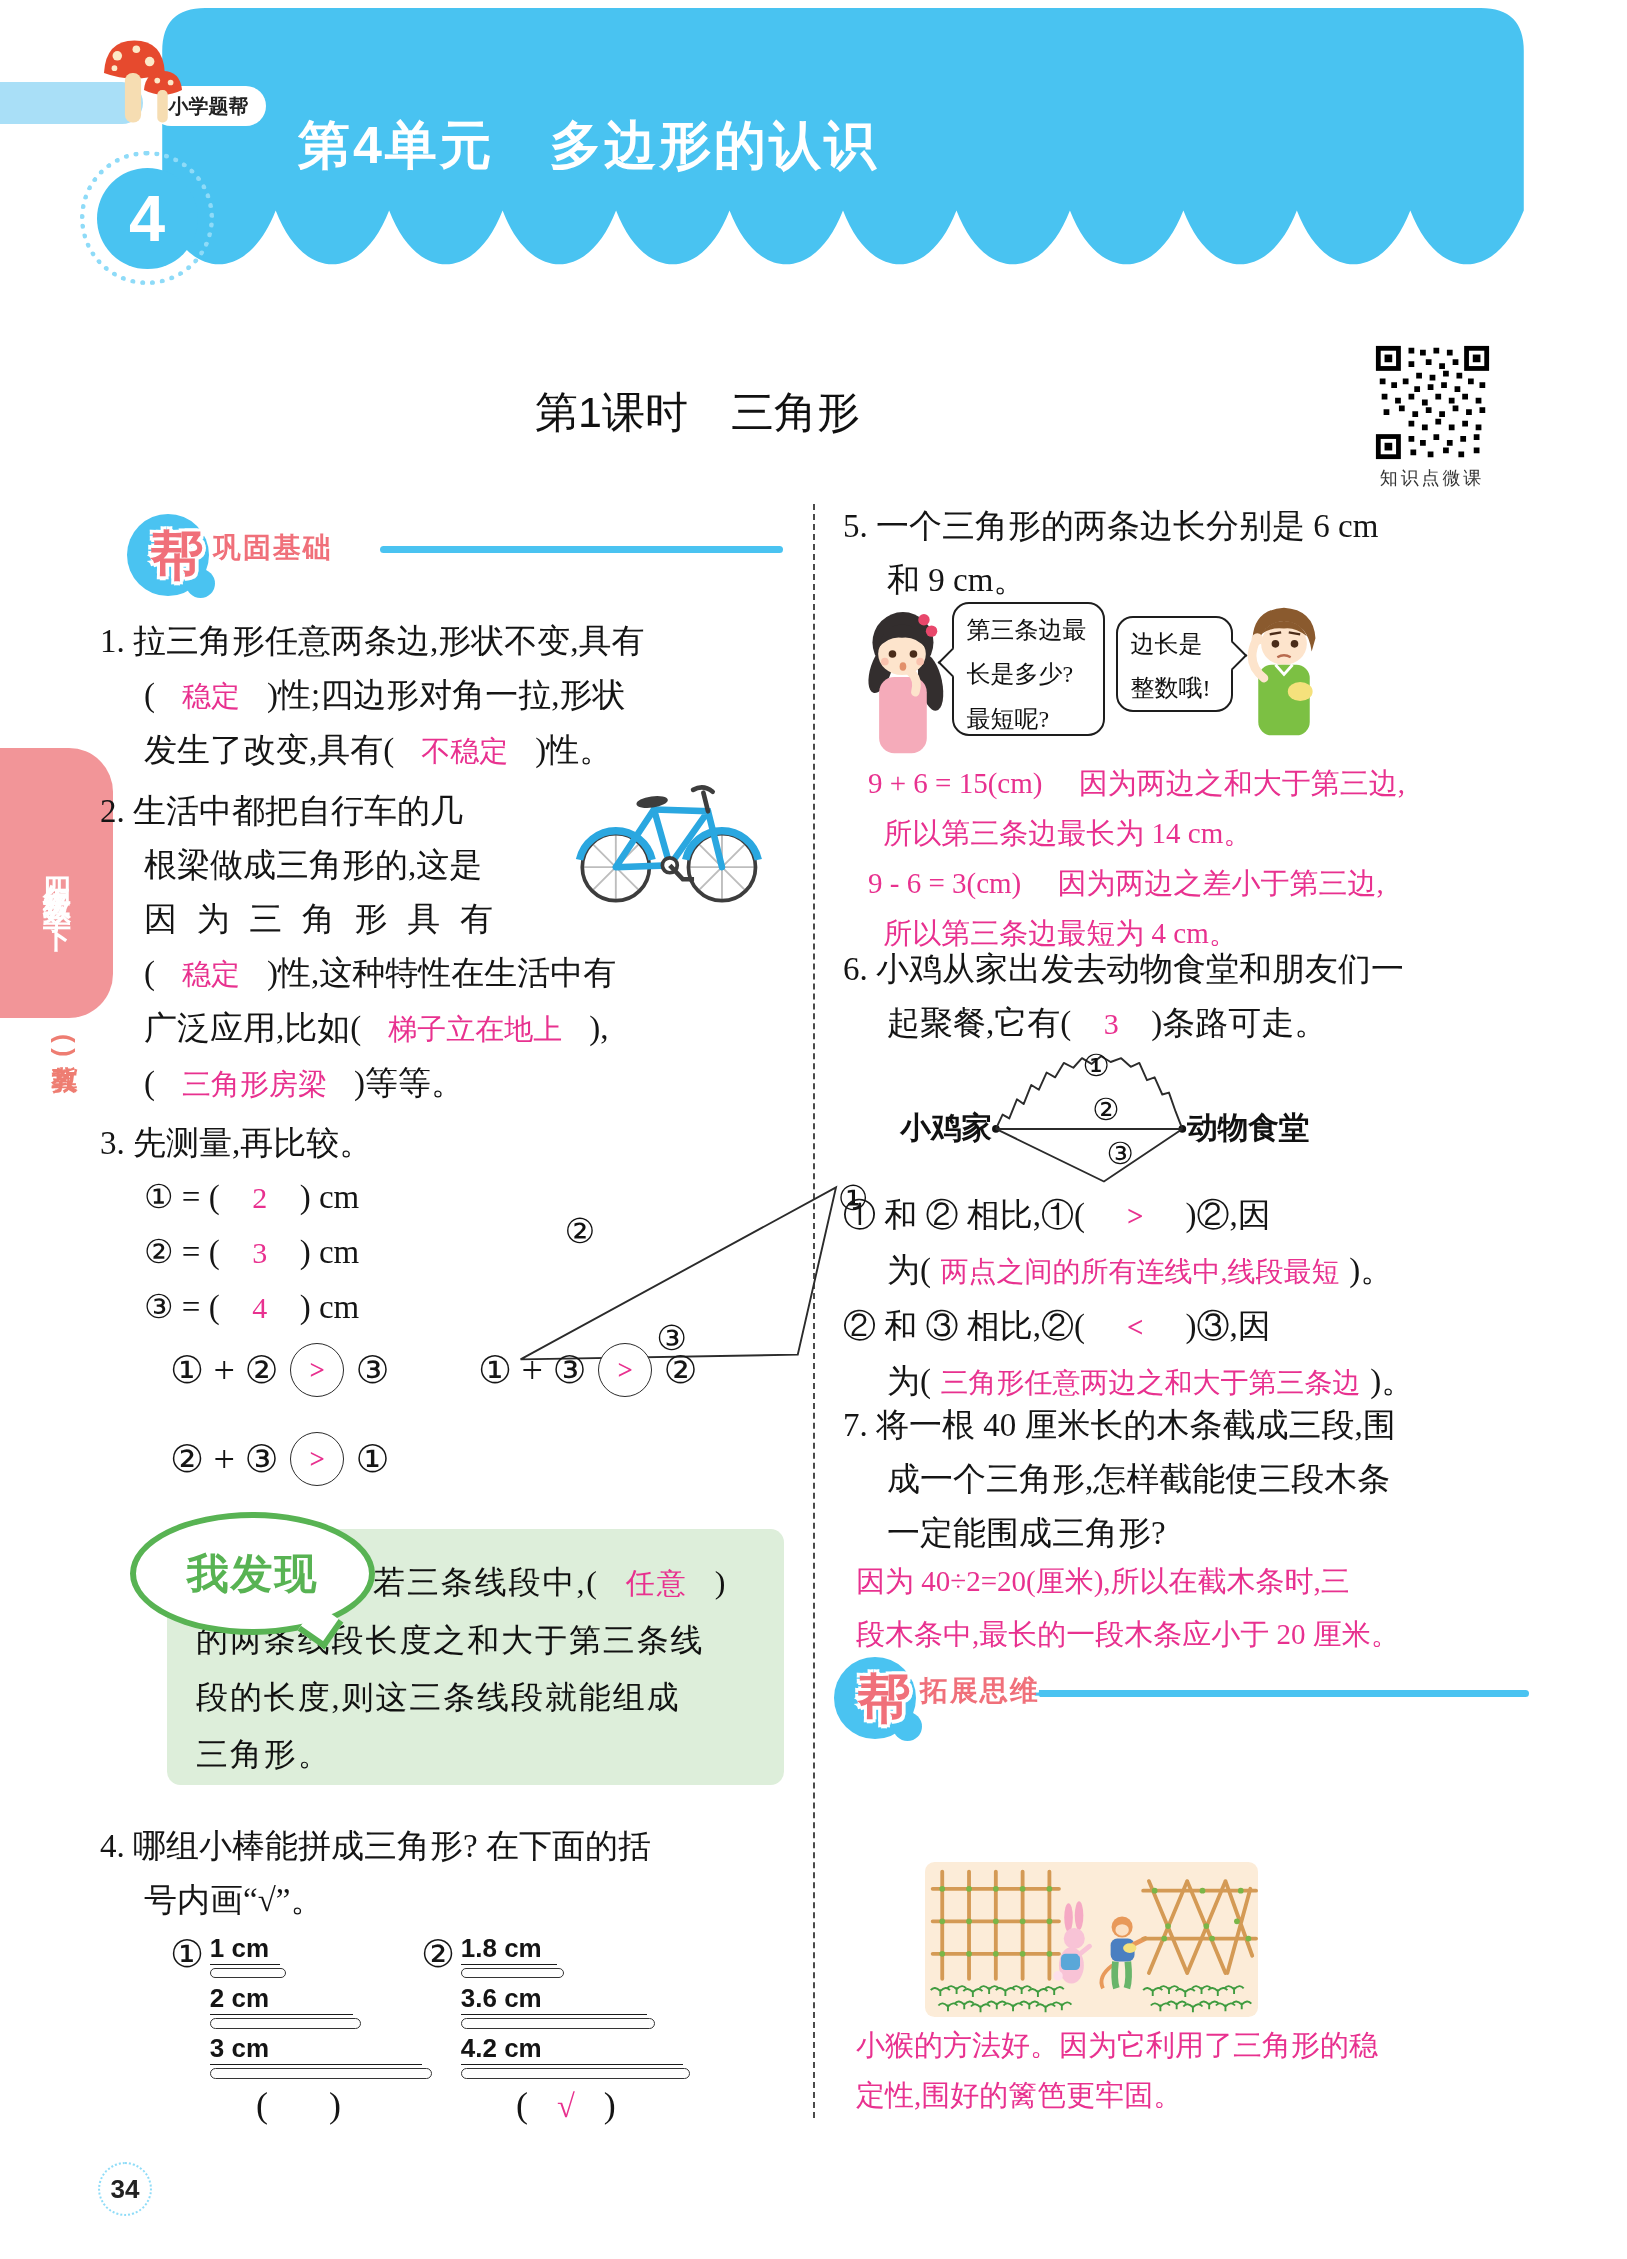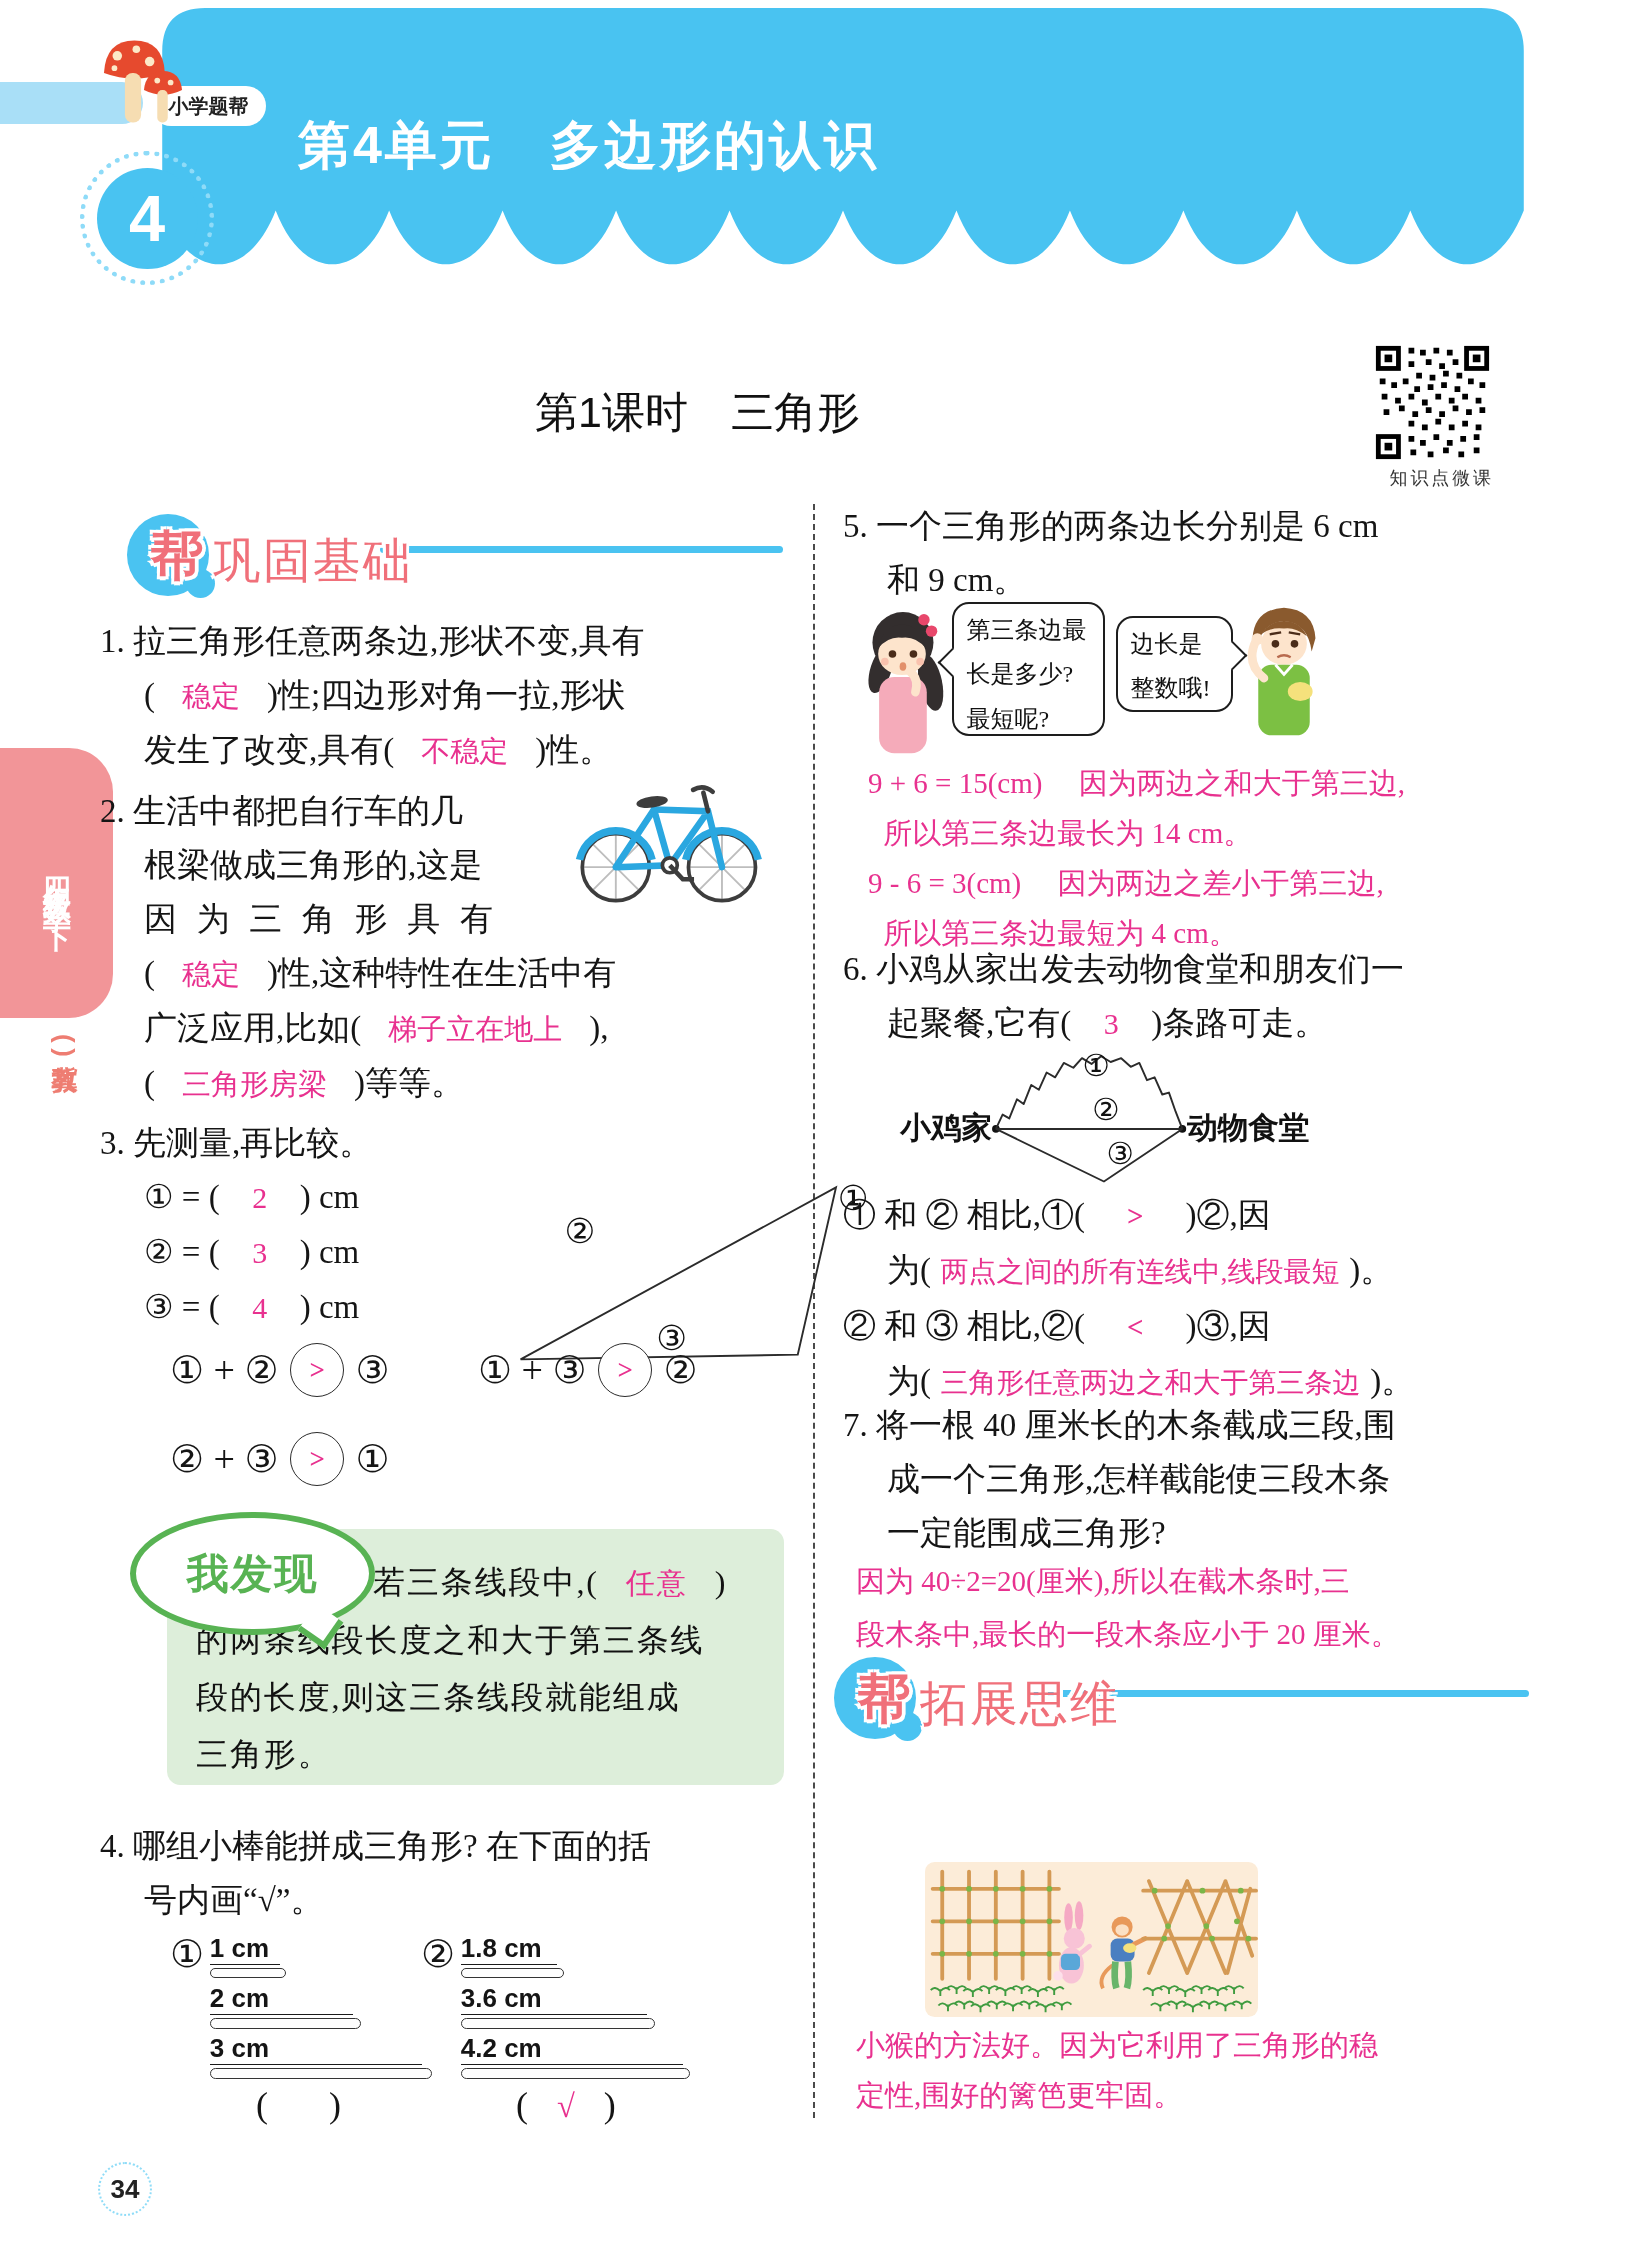--- a/index.html
+++ b/index.html
@@ -16,34 +16,34 @@
   .pl{font-size:29px;line-height:50px;color:#e8318f;white-space:nowrap}
   .strip{left:0;top:82px;width:143px;height:42px;background:#a9dff7;border-radius:0 21px 21px 0;z-index:2}
   .logopill{left:151px;top:86px;width:115px;height:40px;background:#fff;border-radius:20px;z-index:3;
             display:flex;align-items:center;justify-content:center;font-weight:bold;font-size:20px;color:#222}
   .unitring{left:80px;top:151px;width:124px;height:124px;border:5.7px dotted #8edbf8;border-radius:50%;
             display:flex;align-items:center;justify-content:center;z-index:3;background:transparent}
   .unitcirc{width:101px;height:101px;background:#49c3f1;border-radius:50%;color:#fff;font-weight:bold;
             font-size:65px;display:flex;align-items:center;justify-content:center}
   .unittitle{left:298px;top:111px;font-size:52px;font-weight:bold;color:#fff;letter-spacing:2.9px;z-index:3;white-space:nowrap}
   .lesson{left:535px;top:384px;width:315px;text-align:center;font-size:43px;font-weight:normal;color:#111;white-space:nowrap}
-  .qrlabel{left:1370px;top:466px;width:124px;text-align:right;font-size:18px;letter-spacing:2.9px;color:#333}
+  .qrlabel{left:1370px;top:466px;width:124px;text-align:center;font-size:18px;letter-spacing:2.9px;color:#333}
   .divider{left:813px;top:504px;height:1614px;width:0;border-left:2.9px dashed #4a4a4a}
   .sidetab{left:0;top:748px;width:113px;height:270px;background:#f29598;border-radius:0 44px 44px 0;
            display:flex;align-items:center;justify-content:center}
   .sidetab span{writing-mode:vertical-rl;color:#fff;font-weight:bold;font-size:28px;letter-spacing:6.7px;
                 font-family:"Liberation Sans","DejaVu Sans",sans-serif}
   .edition{left:48px;top:1034px;writing-mode:vertical-rl;color:#ee7d72;font-weight:bold;font-size:26px;
            letter-spacing:1.9px;font-family:"Liberation Sans","DejaVu Sans",sans-serif}
   .badge{height:88px;z-index:2}
   .blob{position:absolute;left:0;top:0;width:82px;height:82px;background:#4ac3f1;border-radius:50%}
   .blob2{position:absolute;left:59px;top:55px;width:29px;height:29px;background:#4ac3f1;border-radius:50%}
   .bang{position:absolute;left:23px;top:5.7px;font-size:54px;font-weight:bold;color:#f0707a;
         text-shadow:-2.9px -2.9px 0 #fff,2.9px -2.9px 0 #fff,-2.9px 2.9px 0 #fff,2.9px 2.9px 0 #fff,0 3.8px 0 #fff,3.8px 0 0 #fff}
-  .badgetxt{position:absolute;left:86px;top:15.3px;font-size:48px;font-weight:normal;color:#f0707a;letter-spacing:1.9px;
+  .badgetxt{position:absolute;left:86px;top:15.3px;font-size:28px;font-weight:bold;color:#f0707a;letter-spacing:1.9px;
         text-shadow:-2.9px -2.9px 0 #fff,2.9px -2.9px 0 #fff,-2.9px 2.9px 0 #fff,2.9px 2.9px 0 #fff}
   .badgeline{height:6.7px;background:#4ac3f1;border-radius:3.8px}
   .cmp{font-size:38px;white-space:nowrap;display:flex;align-items:center}
   .cmpc{display:inline-flex;align-items:center;justify-content:center;width:52px;height:52px;border:1.9px solid #2b2b2b;
         border-radius:50%;color:#e8318f;font-size:27px;font-weight:bold;margin:0 11.5px;background:#fff}
   .greenbox{left:167px;top:1529px;width:617px;height:256px;background:#ddeeda;border-radius:13.4px}
   .greenbox .gl{font-size:32px;line-height:57px;letter-spacing:1.9px;color:#111;white-space:nowrap;padding-left:29px}
   .discbub{left:130px;top:1512px;width:233px;height:111px;background:#fff;border:6.7px solid #58b353;border-radius:50%;
            display:flex;align-items:center;justify-content:center;z-index:2}
   .discbub .dtail{position:absolute;right:32.5px;bottom:-14.3px;width:27px;height:27px;background:#fff;

